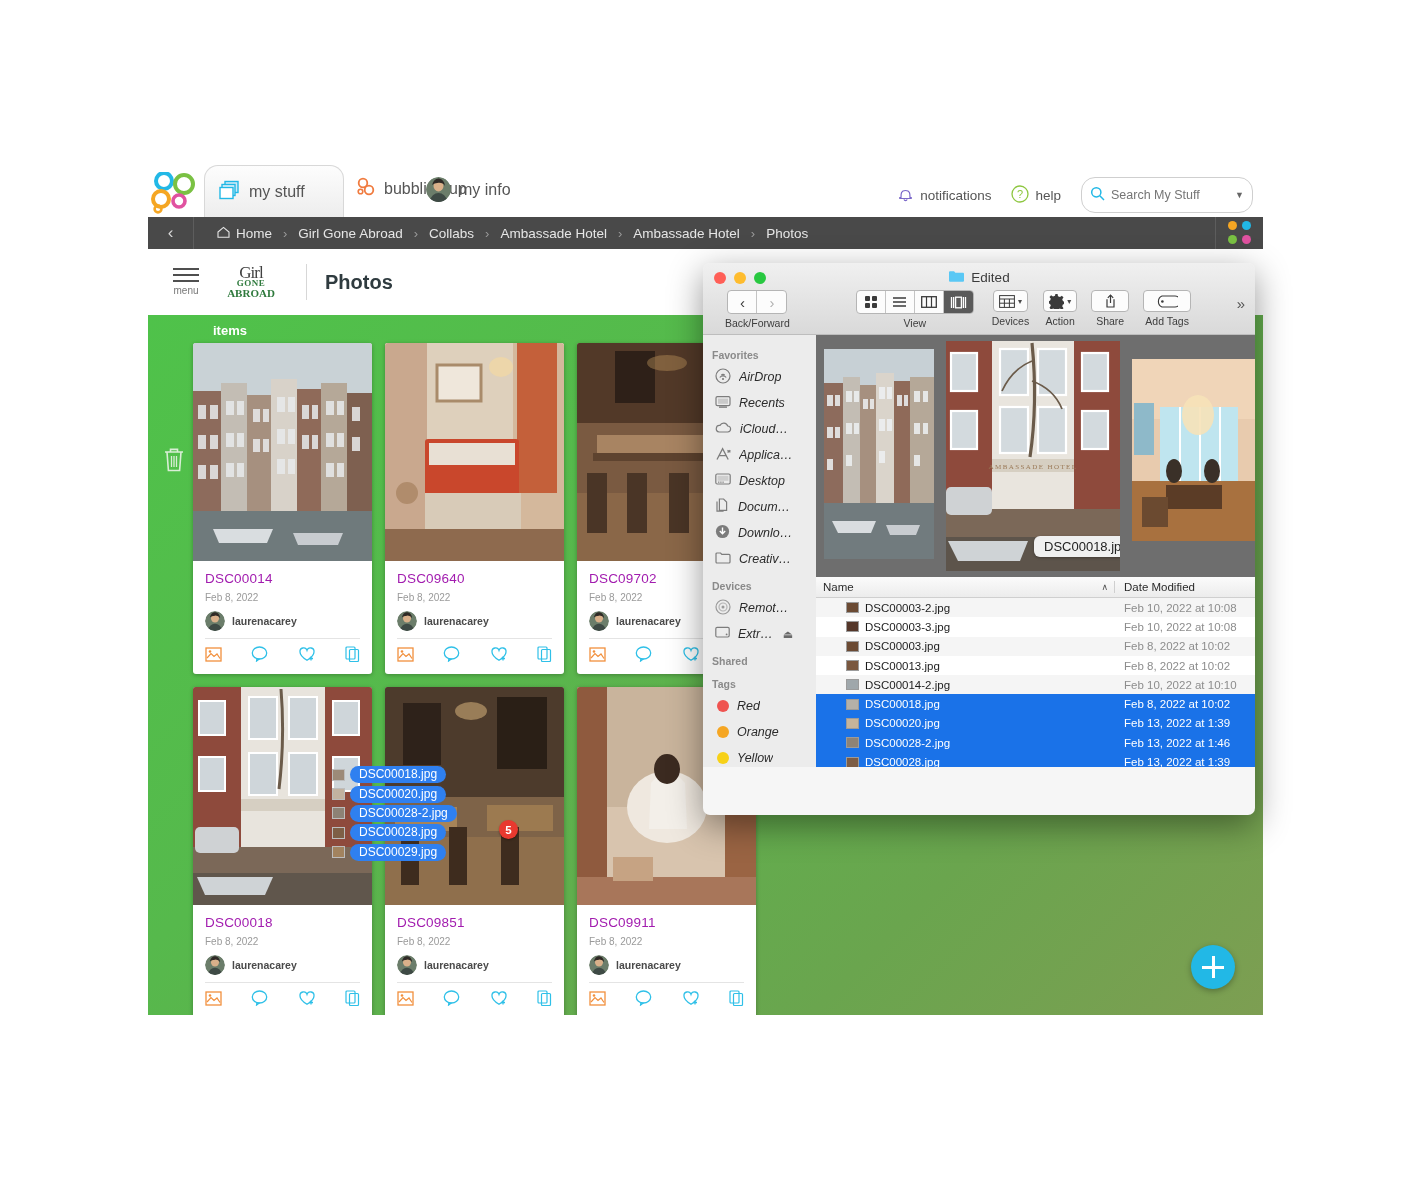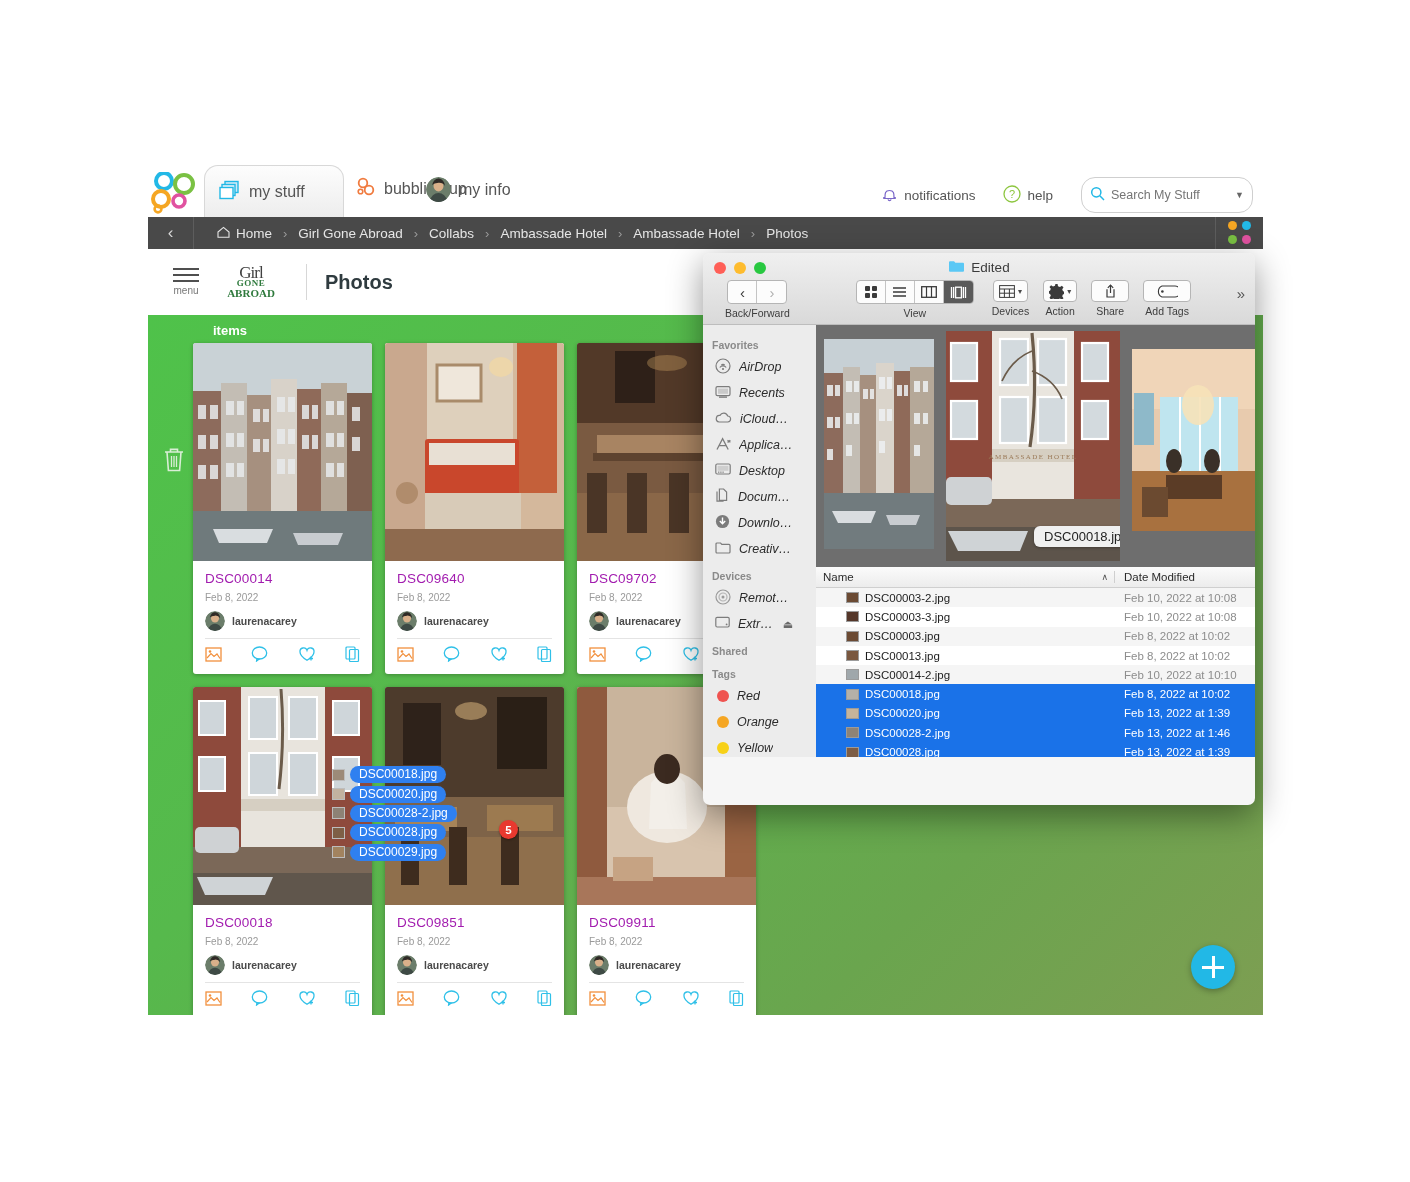--- a/index.html
+++ b/index.html
@@ -12,21 +12,21 @@
   
   .topbar { position:relative; height:52px; background:#fff; }
   .logo { position:absolute; left:0px; top:7px; width:58px; height:42px; }
   .tab-mystuff { position:absolute; left:56px; top:0px; width:140px; height:52px;
       background:linear-gradient(#fdfdfd,#ededed); border:1px solid #d8d8d8; border-bottom:none;
       border-radius:14px 14px 0 0; display:flex; align-items:center; padding-left:14px; gap:8px; }
   .tab-mystuff span { font-size:16px; color:#555; }
   .navitem { position:absolute; top:12px; display:flex; align-items:center; gap:8px; font-size:16px; color:#555; cursor:pointer; }
   .navitem.bubbling { left:208px; }
   .navitem.myinfo { left:280px; left:278px; }
-  .topright { position:absolute; right:10px; top:12px; display:flex; align-items:center; gap:28px; }
+  .topright { position:absolute; right:10px; top:12px; display:flex; align-items:center; gap:20px; }
   .tr-item { display:flex; align-items:center; gap:6px; font-size:13.5px; color:#555; cursor:pointer; }
   .searchbox { width:172px; height:36px; border:1px solid #cfcfcf; border-radius:14px; display:flex; align-items:center; padding:0 8px; gap:6px; background:#fff; }
   .searchbox input { border:none; outline:none; font-size:12.5px; color:#9a9a9a; width:118px; font-family:"Liberation Sans",sans-serif; background:transparent;}
   .caret { font-size:9px; color:#666; }
 
   
   .crumbbar { position:relative; height:32px; background:#494949; display:flex; align-items:center; }
   .crumb-back { width:46px; height:32px; display:flex; align-items:center; justify-content:center; color:#d8d8d8; font-size:17px; border-right:1px solid #5d5d5d; cursor:pointer;}
   .crumbs { display:flex; align-items:center; padding-left:14px; gap:2px; }
   .crumb { color:#e6e6e6; font-size:13.5px; padding:0 9px; cursor:pointer; white-space:nowrap; display:flex; align-items:center; gap:6px;}
@@ -64,21 +64,21 @@
   .card .cuser span { font-size:10.5px; font-weight:bold; color:#4a4a4a; }
   .card .cacts { margin:7px 12px 8px 12px; border-top:1px solid #e4e4e4; padding-top:7px;
       display:flex; justify-content:space-between; align-items:center;}
   .card .cacts span { cursor:pointer; }
   .fab { position:absolute; right:28px; bottom:26px; width:44px; height:44px; border-radius:50%;
       background:#22b8e6; box-shadow:0 2px 6px rgba(0,0,0,.3); display:flex; align-items:center; justify-content:center; cursor:pointer;}
   .fab:before{content:""; position:absolute; width:22px; height:3px; background:#fff;}
   .fab:after{content:""; position:absolute; width:3px; height:22px; background:#fff;}
 
   
-  #finder { position:absolute; left:703px; top:253px; width:552px; height:552px;
+  #finder { position:absolute; left:703px; top:263px; width:552px; height:552px;
       background:#f6f6f6; border-radius:7px; box-shadow:0 10px 34px rgba(0,0,0,.42); overflow:hidden;
       font-family:"Liberation Sans", sans-serif; }
   .f-titlebar { height:72px; background:linear-gradient(#f0f0f0,#d9d9d9); position:relative; border-bottom:1px solid #bdbdbd;}
   .traffic { position:absolute; left:11px; top:9px; display:flex; gap:8px; }
   .traffic i { width:12px; height:12px; border-radius:50%; display:block; }
   .f-title { position:absolute; left:0; right:0; top:6px; text-align:center; font-size:13.5px; color:#3b3b3b; display:flex; align-items:center; justify-content:center; gap:6px;}
   .f-tools { position:absolute; left:0; right:0; top:27px; display:flex; align-items:flex-start; padding:0 12px; }
   .tgroup { display:flex; flex-direction:column; align-items:center; }
   .tgroup .lbl { font-size:10.5px; color:#3d3d3d; margin-top:3px; }
   .seg { display:flex; border:1px solid #b5b5b5; border-radius:4px; overflow:hidden; background:#fcfcfc; }

